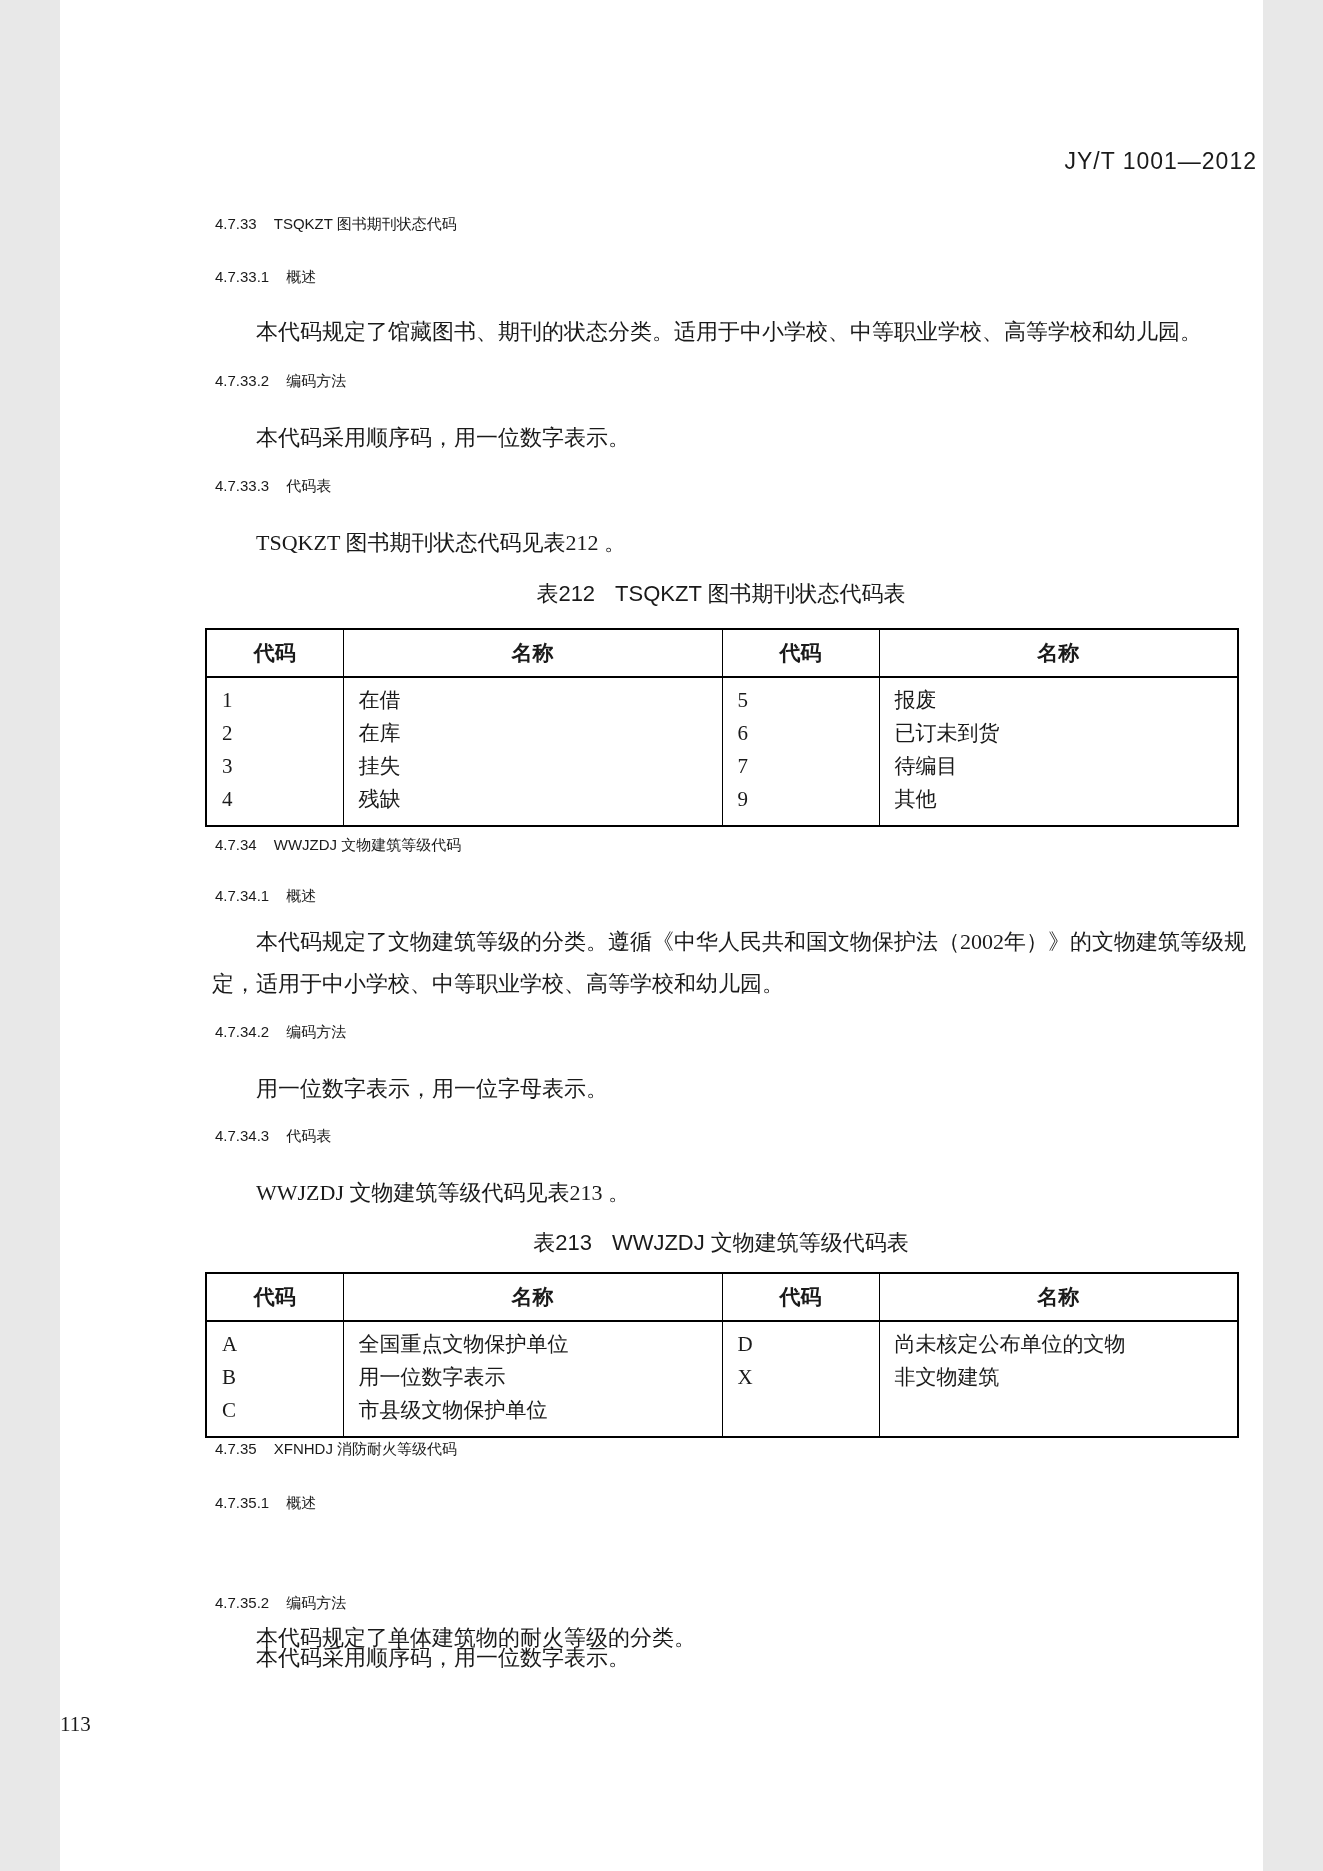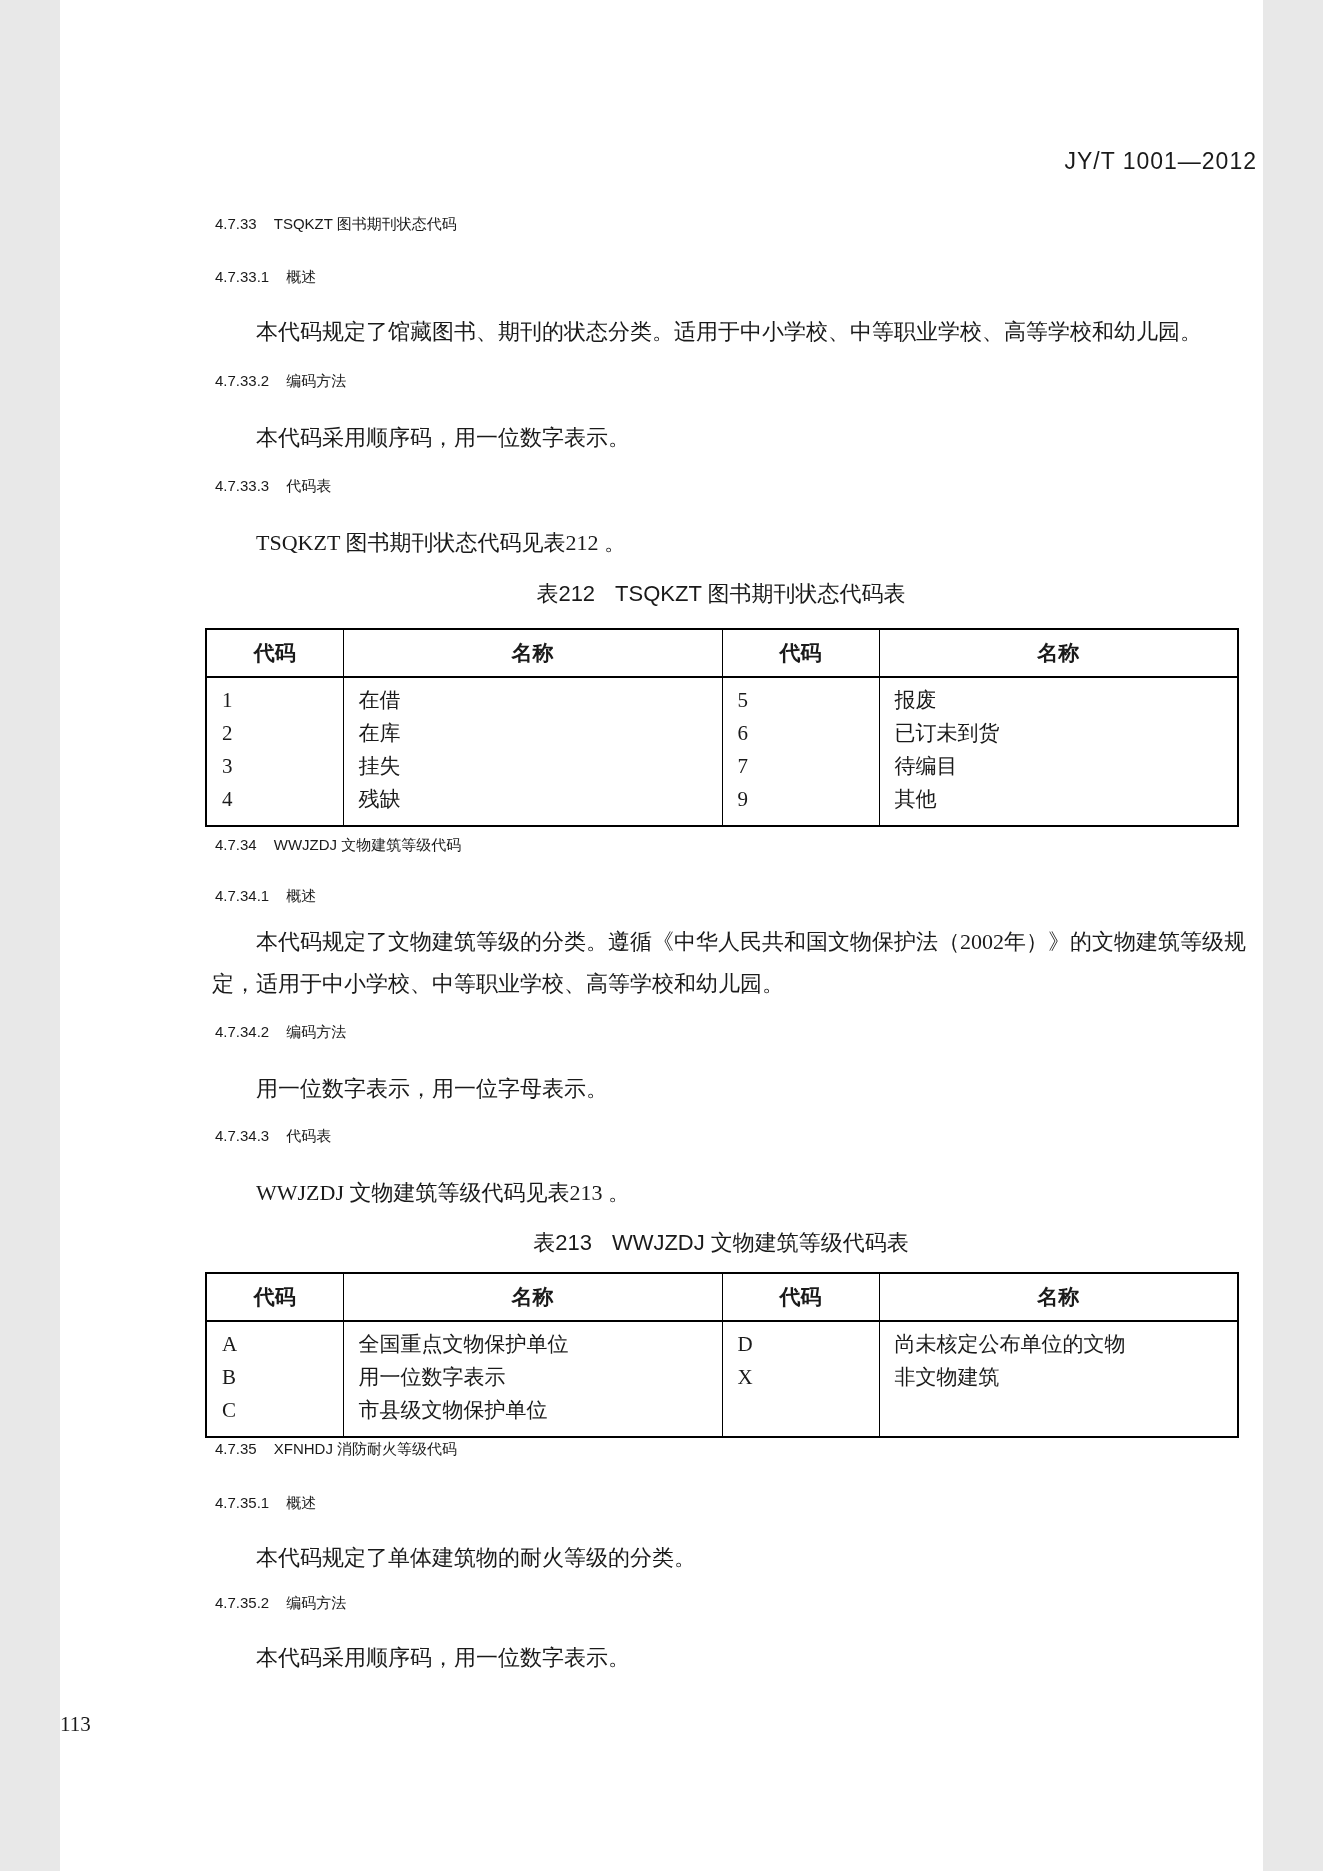--- a/index.html
+++ b/index.html
@@ -236,21 +236,21 @@
   </table>
 
   <div class="abs heading" style="top:1440px">
     <span>4.7.35</span>
     <span>XFNHDJ 消防耐火等级代码</span>
   </div>
   <div class="abs heading" style="top:1494px">
     <span>4.7.35.1</span>
     <span>概述</span>
   </div>
-  <div class="abs para single" style="top:1544px">本代码规定了单体建筑物的耐火等级的分类。</div>
+  <div class="abs para single" style="top:1624px">本代码规定了单体建筑物的耐火等级的分类。</div>
   <div class="abs heading" style="top:1594px">
     <span>4.7.35.2</span>
     <span>编码方法</span>
   </div>
   <div class="abs para single" style="top:1644px">本代码采用顺序码，用一位数字表示。</div>
 
   <div class="abs page-number">113</div>
 
 </div>
 

